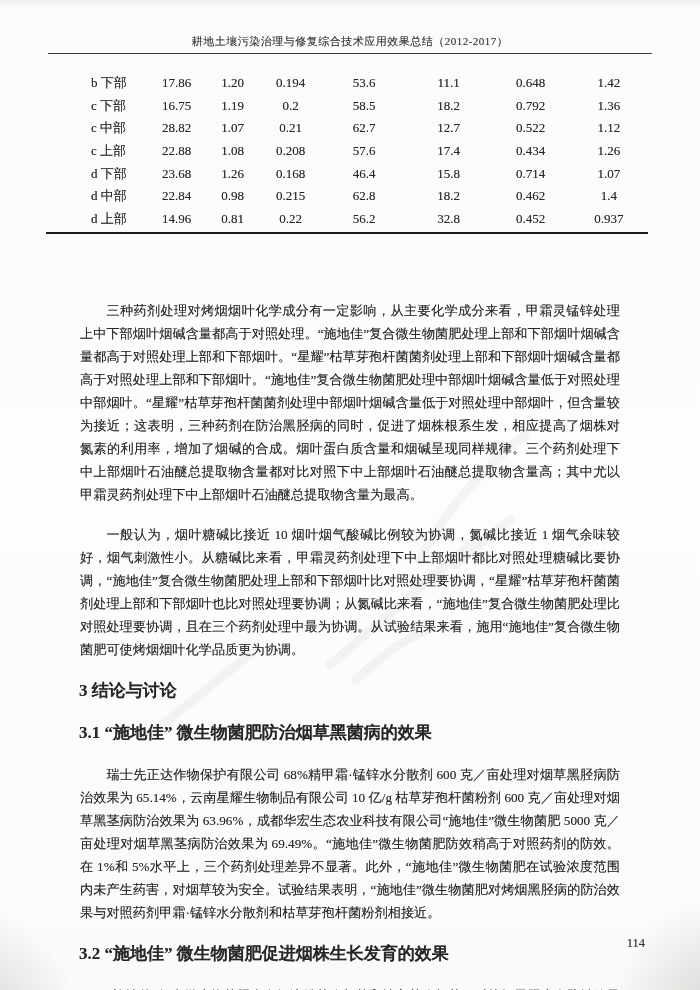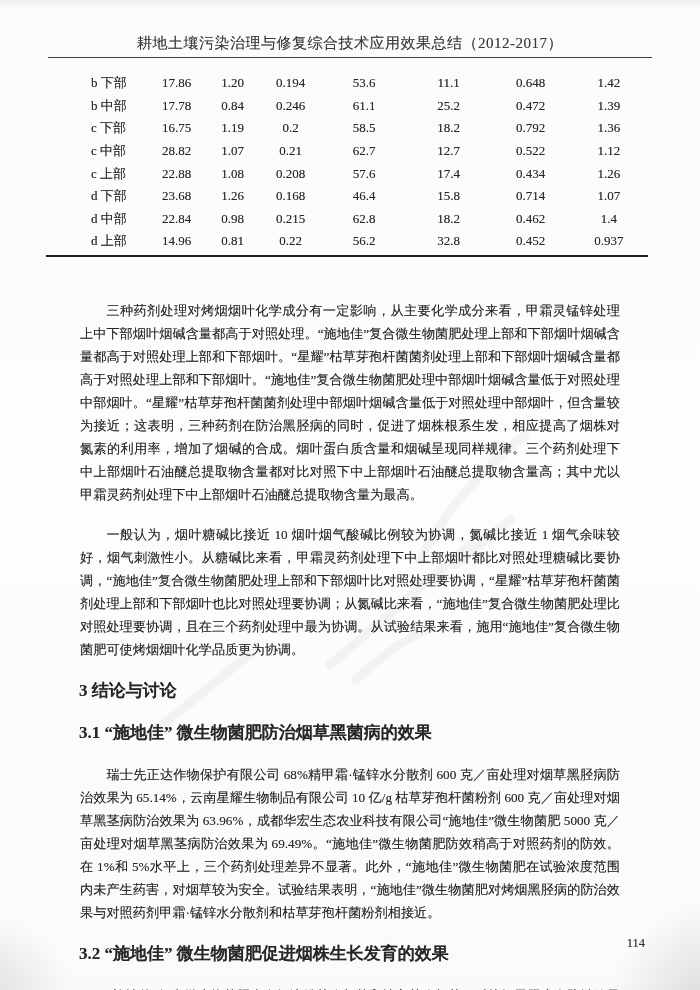--- a/index.html
+++ b/index.html
@@ -17,21 +17,21 @@
     background: linear-gradient(180deg, #fbfbfa 0%, #fdfdfc 50%, #fafaf8 100%);
     font-family: "Liberation Serif", "DejaVu Serif", serif;
     color: #262626;
     text-shadow: 0 0 0.5px rgba(45,45,45,0.45);
     box-sizing: border-box;
   }
   
   .running-head { position: absolute; top: 34px; left: 48px; width: 604px; }
   .rh-title {
     text-align: center;
-    font-size: 15px;
+    font-size: 11px;
     letter-spacing: 0.5px;
     color: #3a3a3a;
     padding-bottom: 4px;
   }
   .rh-rule { border-bottom: 1.4px solid #3c3c3c; width: 100%; }
 
   
   .table-wrap {
     position: absolute;
     top: 72px;
@@ -128,30 +128,20 @@
           <div class="tcell tlabel">b 下部</div>
           <div class="tcell">17.86</div>
           <div class="tcell">1.20</div>
           <div class="tcell">0.194</div>
           <div class="tcell">53.6</div>
           <div class="tcell">11.1</div>
           <div class="tcell">0.648</div>
           <div class="tcell">1.42</div>
         </div>
         <div class="trow">
-          <div class="tcell tlabel">b 中部</div>
-          <div class="tcell">17.78</div>
-          <div class="tcell">0.84</div>
-          <div class="tcell">0.246</div>
-          <div class="tcell">61.1</div>
-          <div class="tcell">25.2</div>
-          <div class="tcell">0.472</div>
-          <div class="tcell">1.39</div>
-        </div>
-        <div class="trow">
           <div class="tcell tlabel">c 下部</div>
           <div class="tcell">16.75</div>
           <div class="tcell">1.19</div>
           <div class="tcell">0.2</div>
           <div class="tcell">58.5</div>
           <div class="tcell">18.2</div>
           <div class="tcell">0.792</div>
           <div class="tcell">1.36</div>
         </div>
         <div class="trow">

